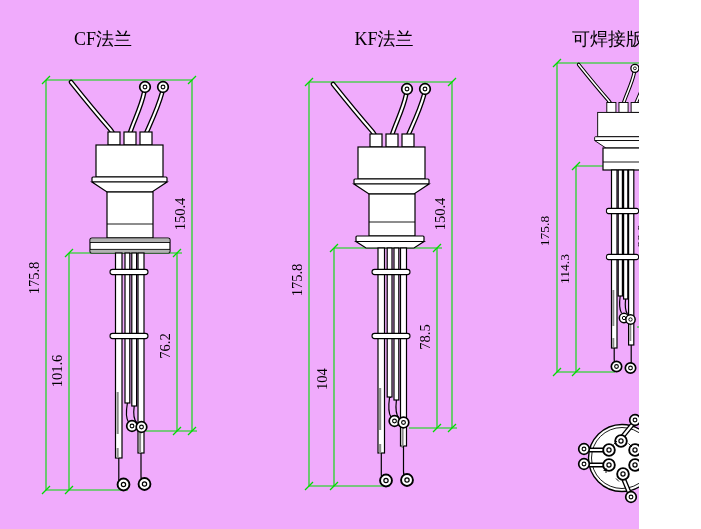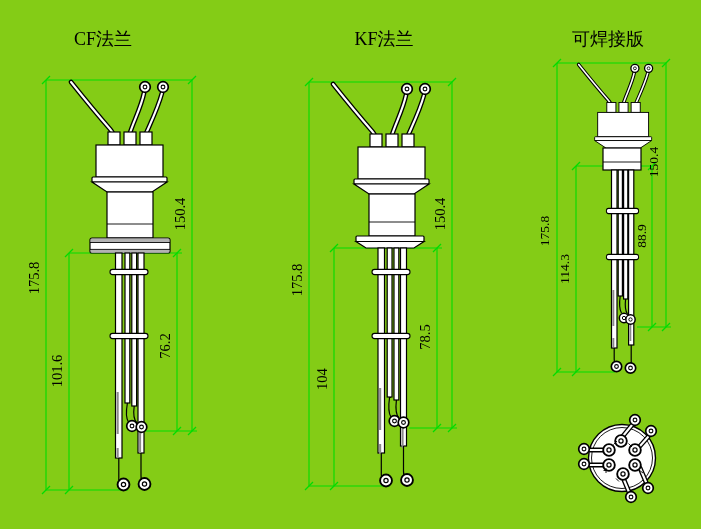--- a/index.html
+++ b/index.html
@@ -1,16 +1,16 @@
 <!DOCTYPE html>
 <html><head>
 <meta charset="utf-8">
 <style>
   html,body{margin:0;padding:0;background:#fff;}
-  #stage{position:relative;width:701px;height:529px;background:#84cc16;overflow:hidden;
+  #stage{position:relative;width:639px;height:529px;background:#f0abfc;overflow:hidden;
          font-family:"Liberation Serif","DejaVu Serif",serif;text-align:center;}
   svg{position:absolute;left:0;top:0;}
   .ink{fill:#fff;stroke:#000;stroke-width:1.2;}
   .thin{fill:none;stroke:#000;stroke-width:0.9;}
   .wire{fill:none;stroke:#000;stroke-width:1.2;}
   .thick{fill:none;stroke:#000;stroke-width:4.8;stroke-linecap:round;}
   .thickw{fill:none;stroke:#fff;stroke-width:2.1;stroke-linecap:round;}
   .shade{fill:#b2b2b2;stroke:none;}
   .seg{fill:#8a8a8a;stroke:none;}
   .dim{fill:none;stroke:#00dd00;stroke-width:1.1;}

